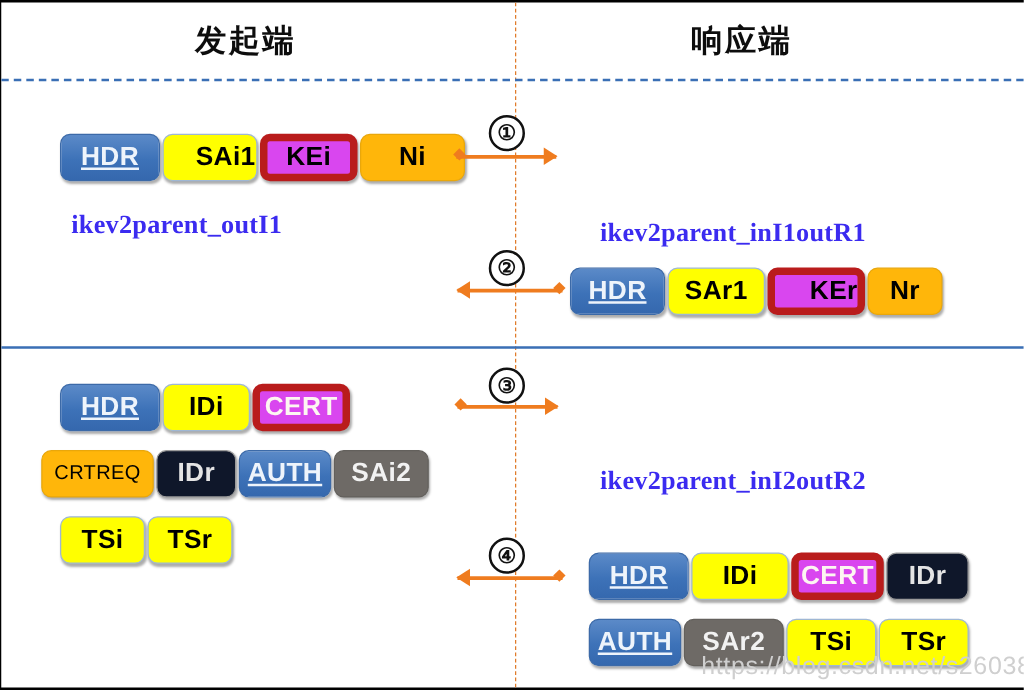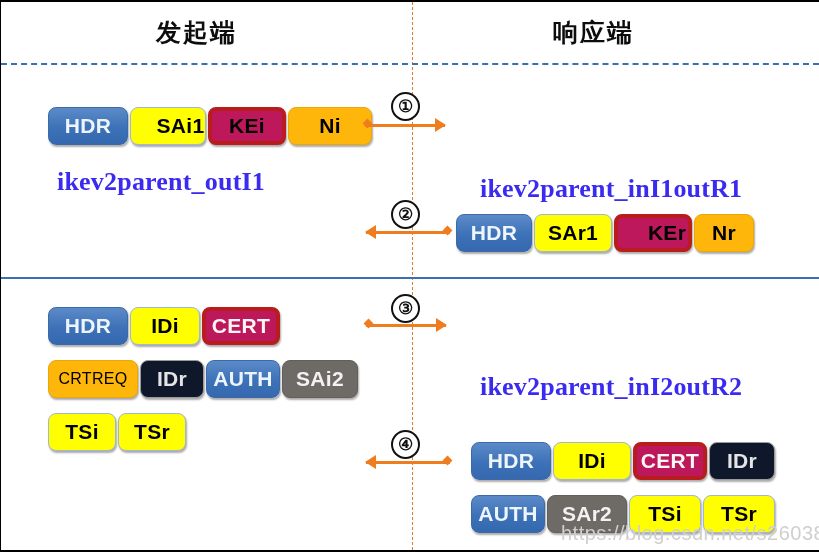--- a/index.html
+++ b/index.html
@@ -74,30 +74,31 @@
     margin-right:2px;
     white-space:nowrap;
     letter-spacing:0.3px;
   }
   .pbox:last-child{margin-right:16px;}
 
   .c-blue{
     background:linear-gradient(180deg,#5b8ac8 0%,#3d72b8 55%,#3568ae 100%);
     color:#eef4fb;
     border:1px solid #3c6aa8;
+    text-decoration:underline;
   }
   .c-yellow{
     background:#ffff00;
     color:#000;
     border:1px solid #9fb7d4;
   }
   .c-orange{
-    background:#be185d;
+    background:#d946ef;
     color:#fdf6f1;
-    border:4px solid #b91c1c;
+    border:6px solid #b91c1c;
   }
   .c-amber{
     background:#ffb60a;
     color:#000;
     border:1px solid #e9a70b;
   }
   .c-gray-light{
     background:#0f172a;
     color:#e4e4e4;
     border:1px solid #9a9a9a;
@@ -107,21 +108,21 @@
     color:#f2f2f2;
     border:1px solid #63605c;
   }
   .small-txt{font-size:16px;font-weight:400;}
   .orange-dark-txt{color:#000;}
 
   
   .fname{
     position:absolute;
     font-family:"Liberation Serif", serif;
-    font-size:26px;
+    font-size:21px;
     font-weight:700;
     color:#3b2bf0;
     letter-spacing:0.2px;
     white-space:nowrap;
   }
 
   
   .arrow-wrap{
     position:absolute;
     height:20px;
@@ -226,21 +227,21 @@
   </div>
   <div class="circnum" style="left:390px;top:198px;">②</div>
 
 
   <div class="boxrow" style="left:47px;top:305px;">
     <div class="pbox c-blue" style="width:80px;">HDR</div>
     <div class="pbox c-yellow" style="width:70px;">IDi</div>
     <div class="pbox c-orange" style="width:78px;">CERT</div>
   </div>
 
-  <div class="boxrow" style="left:47px;top:358px;align-items:center;">
+  <div class="boxrow" style="left:32px;top:358px;align-items:center;">
     <div class="pbox c-amber small-txt" style="width:90px;">CRTREQ</div>
     <div class="pbox c-gray-light" style="width:64px;">IDr</div>
     <div class="pbox c-blue" style="width:74px;">AUTH</div>
     <div class="pbox c-gray-dark" style="width:76px;">SAi2</div>
   </div>
 
   <div class="boxrow" style="left:47px;top:411px;">
     <div class="pbox c-yellow" style="width:68px;">TSi</div>
     <div class="pbox c-yellow" style="width:68px;">TSr</div>
   </div>

